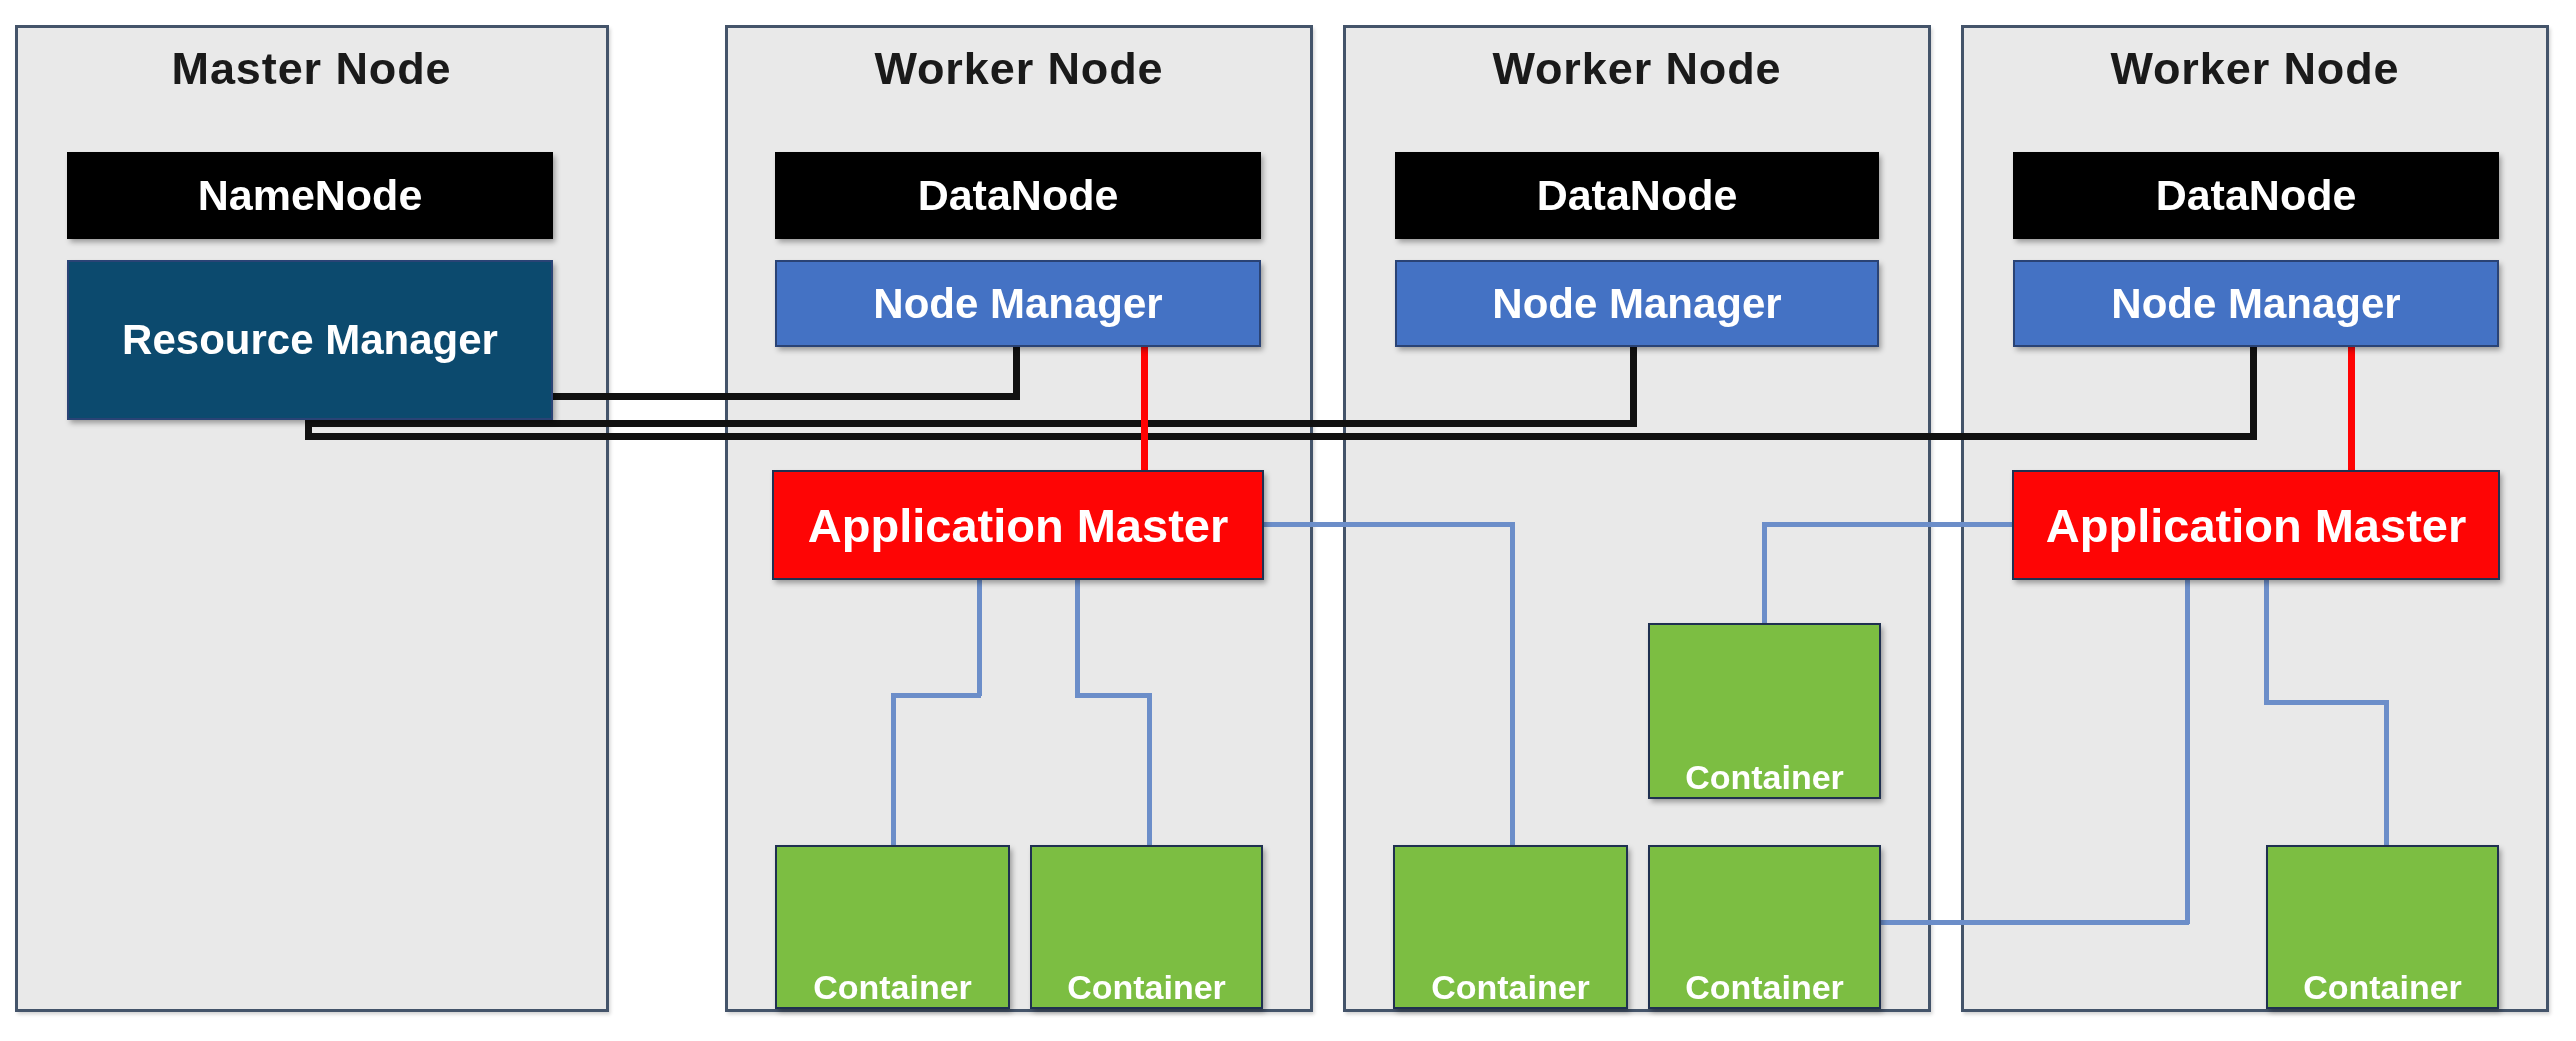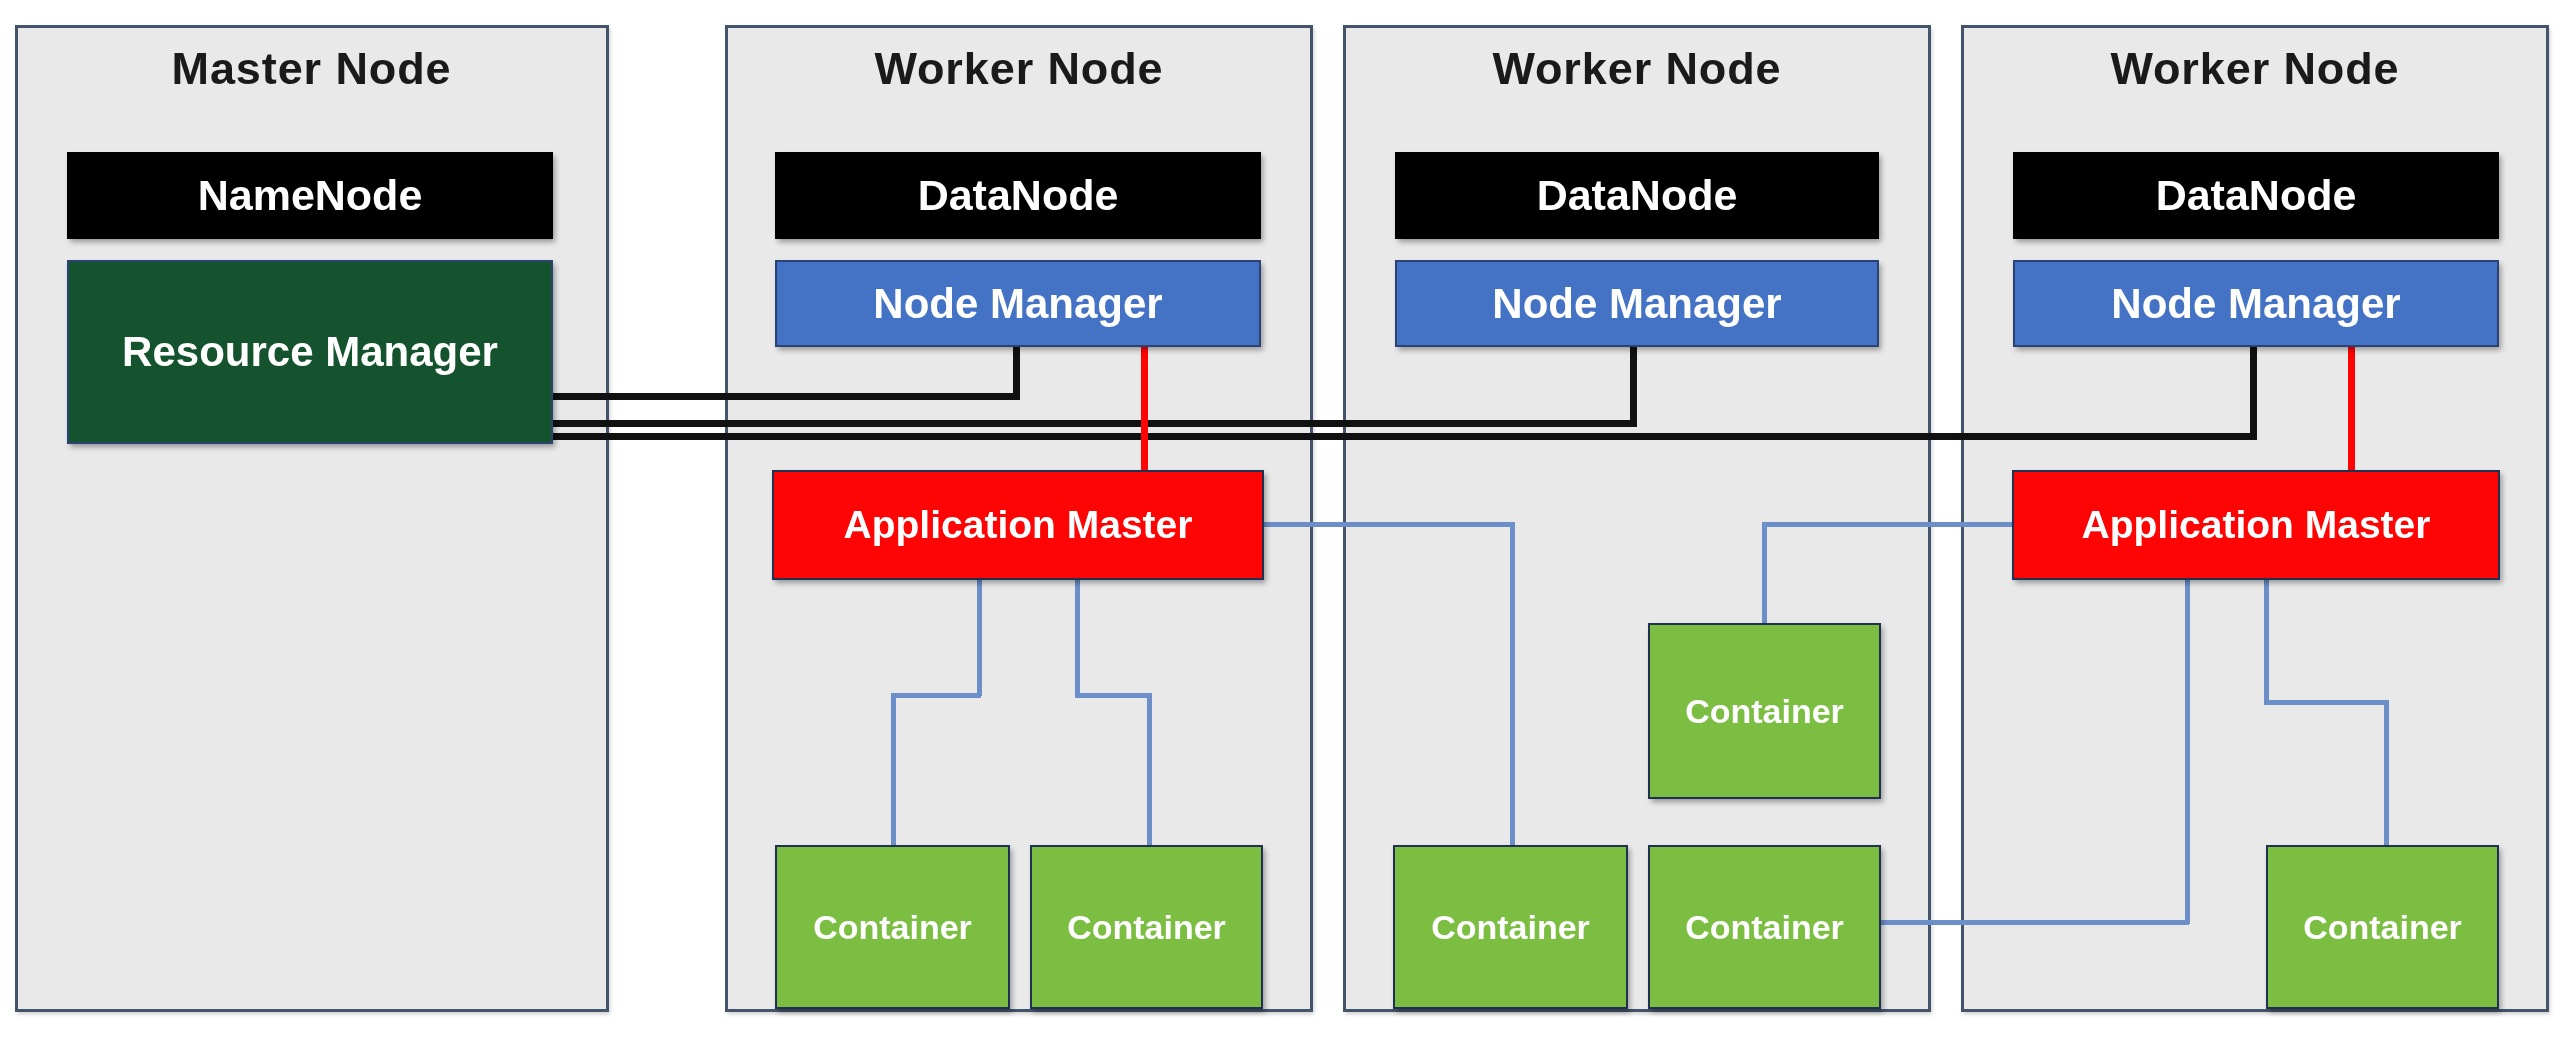--- a/index.html
+++ b/index.html
@@ -53,26 +53,27 @@
     margin-top: 36px;
   }
   .box-blue {
     background: #4472C4;
     border-color: #2A4375;
     font-size: 42px;
   }
   .box-red {
     background: #FE0505;
     border-color: #1F3050;
-    font-size: 39px;
+    font-size: 47px;
   }
   .box-green {
     background: #7CBE42;
     border-color: #1F3050;
     font-size: 34px;
+    align-items: flex-end;
   }
   .link {
     position: absolute;
   }
   .link-black { background: #111111; }
   .link-red   { background: #FF0404; }
   .link-blue  { background: #6C8EC9; }
 </style>
 </head>
 <body>
@@ -120,21 +121,21 @@
   <div class="link link-blue" style="left: 1881px; top: 920px; width: 308px; height: 4.5px; background-color: rgb(108, 142, 201);"></div>
   <div class="link link-blue" style="left: 2185px; top: 578px; width: 4.5px; height: 346px; background-color: rgb(108, 142, 201);"></div>
 
   <div class="link link-blue" style="left: 2264px; top: 580px; width: 4.5px; height: 125px; background-color: rgb(108, 142, 201);"></div>
   <div class="link link-blue" style="left: 2264px; top: 700px; width: 124px; height: 4.5px; background-color: rgb(108, 142, 201);"></div>
   <div class="link link-blue" style="left: 2384px; top: 700px; width: 4.5px; height: 145px; background-color: rgb(108, 142, 201);"></div>
 
   <div class="box box-black" style="left: 67px; top: 116px; width: 486px; height: 87px; background-color: rgb(0, 0, 0); color: rgb(255, 255, 255);">
     <span>NameNode</span>
   </div>
-  <div class="box box-blue" style="left: 67px; top: 260px; width: 486px; height: 184px; background-color: #14532d; color: rgb(255, 255, 255);">
+  <div class="box box-blue" style="left: 67px; top: 260px; width: 486px; height: 160px; background-color: #0c4a6e; color: rgb(255, 255, 255);">
     <span>Resource Manager</span>
   </div>
 
   <div class="box box-black" style="left: 775px; top: 116px; width: 486px; height: 87px; background-color: rgb(0, 0, 0); color: rgb(255, 255, 255);">
     <span>DataNode</span>
   </div>
   <div class="box box-blue" style="left: 775px; top: 260px; width: 486px; height: 87px; background-color: rgb(68, 114, 196); color: rgb(255, 255, 255);">
     <span>Node Manager</span>
   </div>
   <div class="box box-red" style="left: 772px; top: 470px; width: 492px; height: 110px; background-color: rgb(254, 5, 5); color: rgb(255, 255, 255);">

